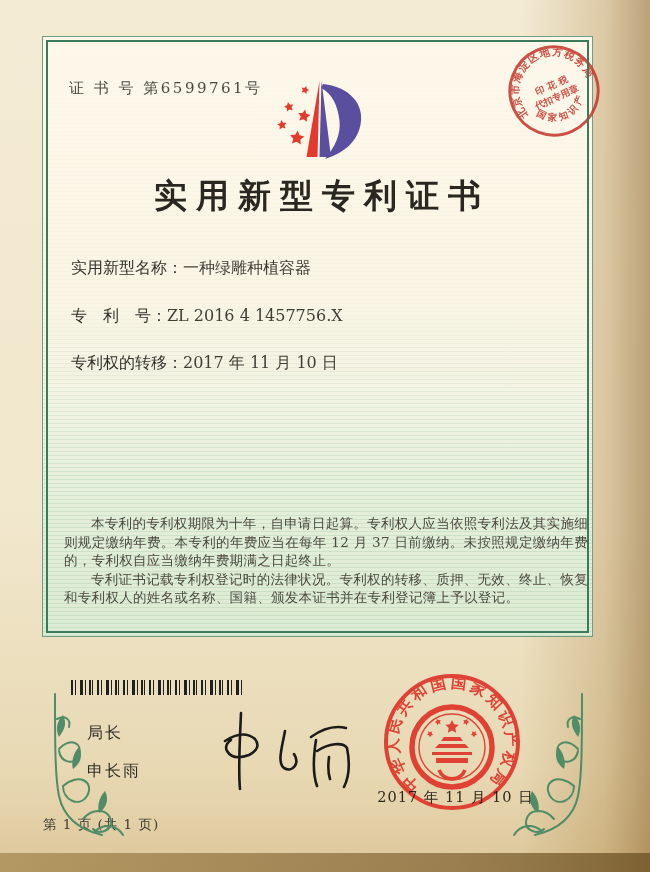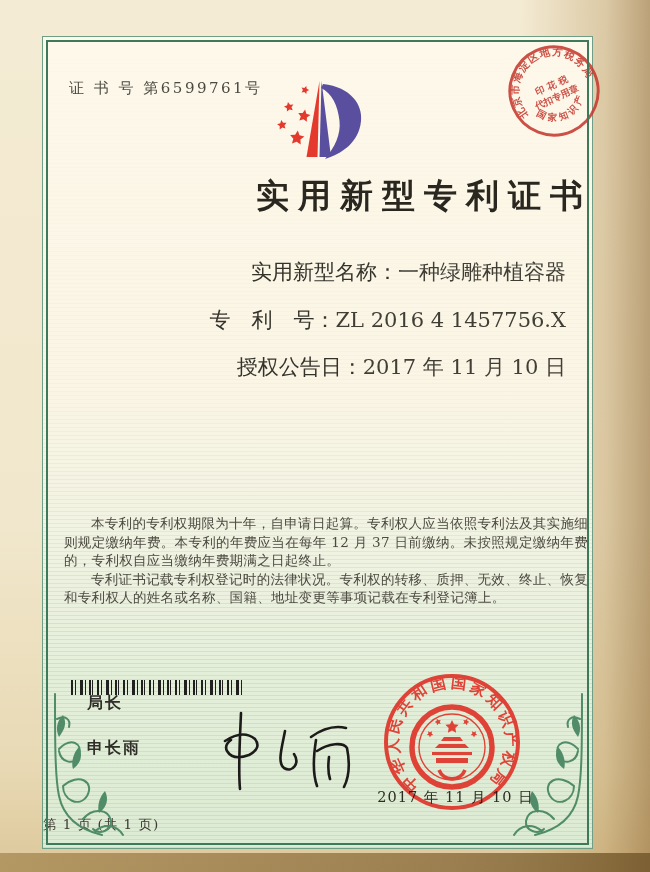--- a/index.html
+++ b/index.html
@@ -15,67 +15,67 @@
       linear-gradient(90deg, rgba(170,130,70,0) 80%, rgba(165,125,60,.30) 93%, rgba(140,100,45,.55) 100%),
       linear-gradient(180deg,#f4ebd4 0%,#f1e7cc 60%,#e8d9b4 88%,#ddc79a 100%);
   }
   .photo::after{
     content:"";position:absolute;left:0;right:0;bottom:0;height:19px;
     background:linear-gradient(90deg,#a98c55,#8a6c3c 70%,#6f5428);
     opacity:.8;
   }
   
   .cert{
-    position:absolute;left:42px;top:36px;width:551px;height:813px;
+    position:absolute;left:42px;top:36px;width:551px;height:601px;
     border:1px solid #6f9d85;
     background:linear-gradient(180deg,#fdf8ea 0%,#fbf5e5 42%,#f1f3e2 62%,#e4efda 78%,#dcebd3 100%);
     box-sizing:border-box;
   }
   .cert::before{
     content:"";position:absolute;inset:3px;border:2px solid #3d7a5b;pointer-events:none;z-index:5;
   }
   .guilloche{
     position:absolute;inset:0;
     background:repeating-linear-gradient(0deg, rgba(100,160,120,.16) 0 1px, rgba(100,160,120,0) 1px 4px);
     -webkit-mask-image:linear-gradient(180deg,transparent 0%,rgba(0,0,0,.25) 45%,#000 72%);
     mask-image:linear-gradient(180deg,transparent 0%,rgba(0,0,0,.25) 45%,#000 72%);
   }
   .cert-number{
     position:absolute;left:26px;top:42px;
     font-size:15px;letter-spacing:2.5px;color:#4b4a40;
   }
   .logo{position:absolute;left:216px;top:40px;width:120px;height:95px;}
   .title{
-    position:absolute;left:0;top:137px;width:100%;text-align:right;
+    position:absolute;left:0;top:137px;width:100%;text-align:center;
     font-size:33px;font-weight:bold;letter-spacing:9px;color:#29271f;
     text-indent:9px;
   }
   .rows{position:absolute;left:28px;top:221px;right:26px;}
-  .row{height:47.5px;font-size:21px;color:#3b3a32;white-space:nowrap;text-align:right;}
+  .row{height:47.5px;font-size:16px;color:#3b3a32;white-space:nowrap;}
   .row .lbl{color:#34332b;}
   .row .val{color:#403e35;}
   .body-text{
     position:absolute;left:21px;top:477px;width:524px;
     font-size:13.5px;line-height:18.6px;color:#4c4a40;
     text-align:justify;letter-spacing:.3px;
   }
   .body-text p{margin:0;text-indent:2em;}
   .barcode{
     position:absolute;left:28px;top:643px;width:172px;height:15px;
     background:repeating-linear-gradient(90deg,
       #20201e 0 2px, transparent 2px 4px,
       #20201e 4px 5px, transparent 5px 9px,
       #20201e 9px 12px, transparent 12px 14px,
       #20201e 14px 15px, transparent 15px 18px,
       #20201e 18px 20px, transparent 20px 21px,
       #20201e 21px 22px, transparent 22px 26px);
   }
-  .officer{position:absolute;left:44px;top:656px;font-family:"DejaVu Sans","Liberation Sans",sans-serif;color:#2f2e28;font-weight:bold;}
+  .officer{position:absolute;left:44px;top:686px;font-family:"DejaVu Sans","Liberation Sans",sans-serif;color:#2f2e28;}
   .officer .o-title{font-size:16px;letter-spacing:2px;}
-  .officer .o-name{font-size:16px;letter-spacing:2px;margin-top:24px;}
+  .officer .o-name{font-size:16px;letter-spacing:2px;margin-top:17px;}
   .signature{position:absolute;left:140px;top:656px;width:175px;height:110px;}
   .grant-seal{position:absolute;left:334px;top:630px;width:150px;height:150px;opacity:.93;}
   .seal-date{
     position:absolute;left:330px;top:751px;width:165px;text-align:center;
     font-size:14.5px;color:#33312a;letter-spacing:1px;mix-blend-mode:multiply;z-index:6;
   }
   .tax-stamp{position:absolute;left:462px;top:5px;width:98px;height:98px;opacity:.88;}
   .flourish{position:absolute;width:74px;height:152px;z-index:4;}
   .flourish.left{left:7px;top:654px;}
   .flourish.right{left:470px;top:654px;transform:scaleX(-1);}
@@ -114,27 +114,27 @@
     <div class="title">实用新型专利证书</div>
 
     <div class="rows">
       <div class="row">
         <span class="lbl">实用新型名称：</span><span class="val">一种绿雕种植容器</span>
       </div>
       <div class="row">
         <span class="lbl">专　利　号：</span><span class="val">ZL 2016 4 1457756.X</span>
       </div>
       <div class="row">
-        <span class="lbl">授权公告日：</span><span class="val">2017 年 11 月 10 日</span>
+        <span class="lbl">专利权的转移：</span><span class="val">2017 年 11 月 10 日</span>
       </div>
     </div>
 
     <div class="body-text">
       <p>本专利的专利权期限为十年，自申请日起算。专利权人应当依照专利法及其实施细则规定缴纳年费。本专利的年费应当在每年 12 月 37 日前缴纳。未按照规定缴纳年费的，专利权自应当缴纳年费期满之日起终止。</p>
-      <p>专利证书记载专利权登记时的法律状况。专利权的转移、质押、无效、终止、恢复和专利权人的姓名或名称、国籍、地址变更等事项记载在专利登记簿上。</p>
+      <p>专利证书记载专利权登记时的法律状况。专利权的转移、质押、无效、终止、恢复和专利权人的姓名或名称、国籍、颁发本证书并在专利登记簿上予以登记。</p>
     </div>
 
     <div class="barcode"></div>
 
     <div class="officer">
       <div class="o-title">局长</div>
       <div class="o-name">申长雨</div>
     </div>
 
     <svg class="signature" viewBox="0 0 175 110" aria-hidden="true">

